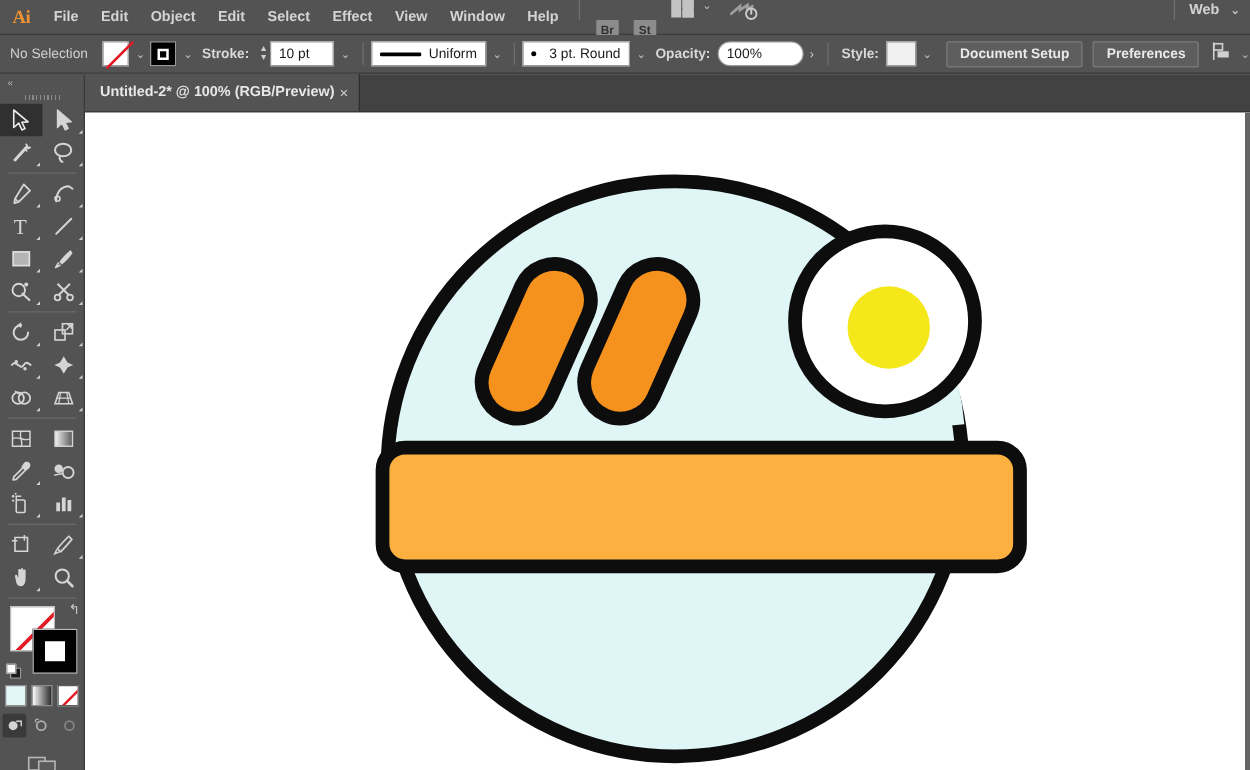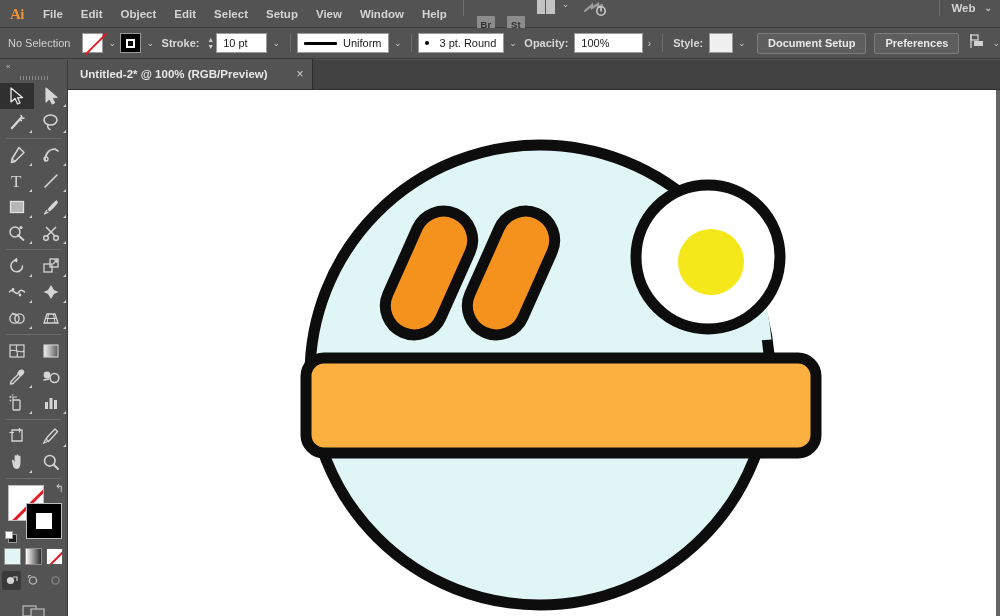--- a/index.html
+++ b/index.html
@@ -123,21 +123,21 @@
     height: 20px; background: #fff; border: 1px solid #9a9a9a;
     color: #1a1a1a; font-size: 11px;
     display: flex; align-items: center; padding: 0 6px;
     cursor: default; white-space: nowrap; gap: 7px;
   }
   #stroke-width { width: 52px; }
   #profile-field { width: 92px; gap: 6px; }
   #profile-line { width: 56px; height: 3px; background: #000; border-radius: 1px; }
   #cap-field { width: 88px; justify-content: center; gap: 10px; }
   #cap-dot { width: 4px; height: 4px; background: #000; border-radius: 50%; }
-  #opacity-field { width: 70px; }
+  #opacity-field { width: 70px; border-radius: 10px; }
   .arrow-btn {
     width: 14px; height: 20px; display: flex; align-items: center;
     justify-content: center; color: #cfcfcf; font-size: 10px; cursor: pointer;
   }
   #style-swatch {
     width: 24px; height: 20px; background: #f0f0f0;
     border: 1px solid #9a9a9a; cursor: pointer;
   }
   .pushbtn {
     height: 21px; padding: 0 10px;
@@ -151,21 +151,21 @@
   
   #tabbar {
     position: absolute; left: 68px; top: 60px; width: 932px; height: 30px;
     background: #424242;
     display: flex; align-items: flex-end;
     border-bottom: 1px solid #2e2e2e;
   }
   #doc-tab {
     height: 30px; background: #535353;
     display: flex; align-items: center;
-    padding: 0 8px 0 12px; gap: 29px;
+    padding: 0 8px 0 12px; gap: 4px;
     border-right: 1px solid #2e2e2e;
     cursor: pointer;
   }
   #doc-tab-title {
     color: #e8e8e8; font-size: 11.5px; font-weight: bold; white-space: nowrap;
   }
   #doc-tab-close {
     color: #cfcfcf; font-size: 12px; line-height: 1; cursor: pointer;
   }
 
@@ -279,21 +279,21 @@
 <div id="app">
 
   <div id="menubar">
     <div id="ai-logo">Ai</div>
 
     <div class="menu-item">File</div>
     <div class="menu-item">Edit</div>
     <div class="menu-item">Object</div>
     <div class="menu-item">Edit</div>
     <div class="menu-item">Select</div>
-    <div class="menu-item">Setup</div>
+    <div class="menu-item">Effect</div>
     <div class="menu-item">View</div>
     <div class="menu-item">Window</div>
     <div class="menu-item">Help</div>
 
     <div class="mb-sep"></div>
 
     <div class="app-chip">Br</div>
     <div class="app-chip">St</div>
 
     <div class="layout-icon">

